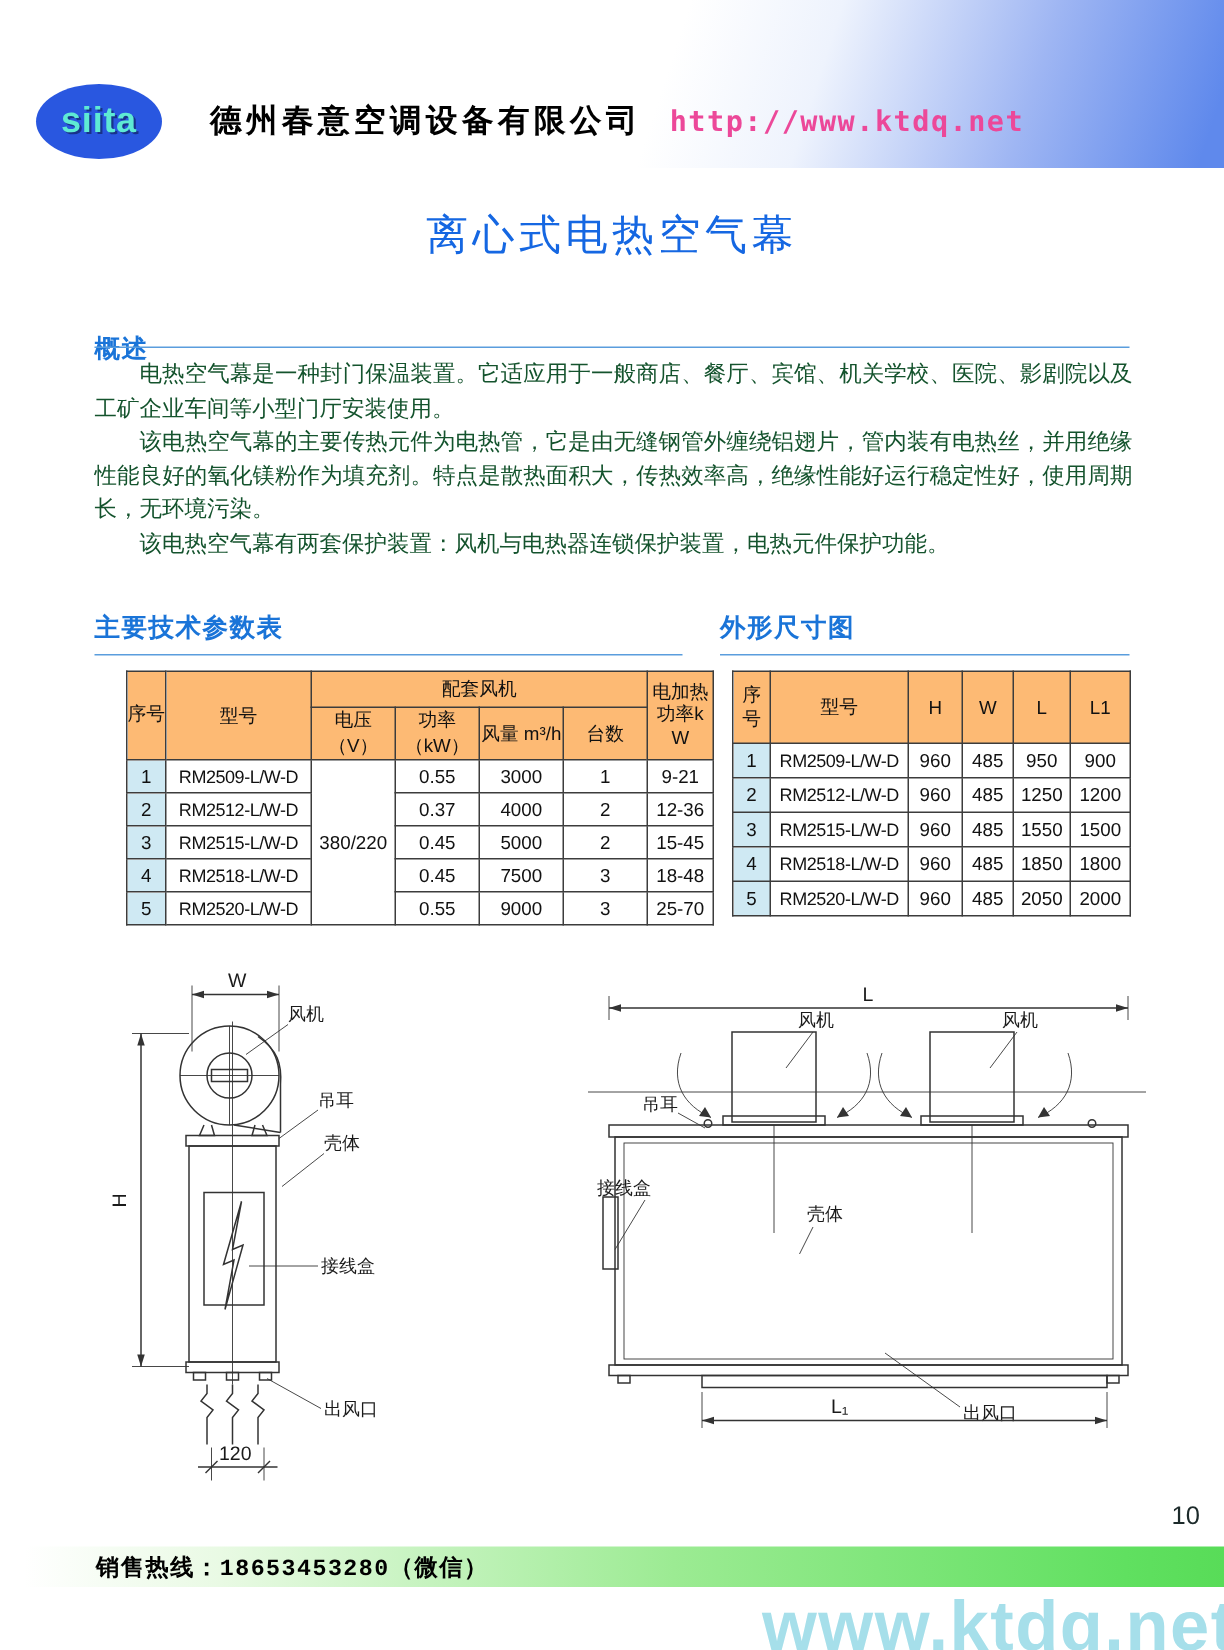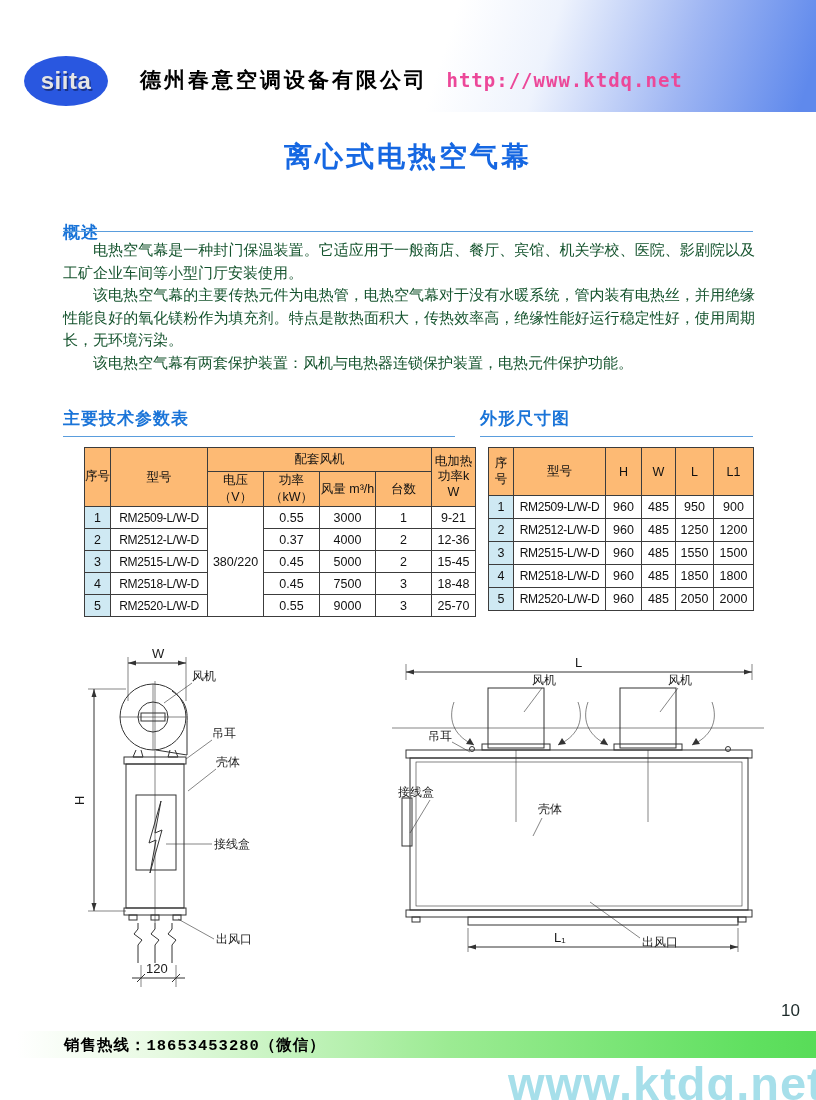--- a/index.html
+++ b/index.html
@@ -11,38 +11,38 @@
   }
   
   .hdr-grad{
     position:absolute; left:0; top:0; width:816px; height:112px;
     background:linear-gradient(108deg,#ffffff 54%,#eef3fd 66%,#9fb6f3 83%,#5f89ec 98%);
   }
   .logo{
     position:absolute; left:24px; top:56px; width:84px; height:50px;
     background:#2957e0; border-radius:50%;
     display:flex; align-items:center; justify-content:center;
-    color:#e5e5e5; font-weight:bold; font-size:24px;
+    color:#5eead4; font-weight:bold; font-size:24px;
     text-shadow:1.5px 1.5px 0 rgba(15,30,90,.65);
     letter-spacing:.5px;
   }
   .company-line{
     position:absolute; left:140px; top:66px; white-space:nowrap;
   }
   .company-name{
     font-family:"Liberation Serif","DejaVu Serif",serif;
     font-weight:bold; font-size:21px; color:#000; letter-spacing:3px;
   }
   .company-url{
     font-family:"DejaVu Sans Mono","Liberation Mono",monospace;
     font-weight:bold; font-size:19px; color:#ec4899; margin-left:14px; letter-spacing:1px;
   }
   .doc-title{
     position:absolute; left:0; top:138px; width:816px; text-align:center;
-    font-size:28px; font-weight:bold; color:#1567e2; letter-spacing:3px;
+    font-size:28px; font-weight:normal; color:#1567e2; letter-spacing:3px;
   }
   .sec-head{
     position:absolute; font-size:17px; font-weight:bold; color:#1a74d8; letter-spacing:1px;
   }
   .sec-rule{
     position:absolute; height:0; border-top:1px solid #5a9ddd;
   }
   .overview-body{
     position:absolute; left:63px; top:239px; width:692px;
     font-size:15px; line-height:22.6px; text-align:justify; color:#14532d;
@@ -106,21 +106,21 @@
     <span class="company-url">http://www.ktdq.net</span>
   </div>
 
   <div class="doc-title">离心式电热空气幕</div>
 
   <div class="sec-head" style="left:63px; top:203px;margin-top:18px;">概述</div>
   <div class="sec-rule" style="left:63px; top:231px; width:690px;"></div>
 
   <div class="overview-body">
     <p>电热空气幕是一种封门保温装置。它适应用于一般商店、餐厅、宾馆、机关学校、医院、影剧院以及工矿企业车间等小型门厅安装使用。</p>
-    <p>该电热空气幕的主要传热元件为电热管，电热空气幕对于没有水暖系统，管内装有电热丝，并用绝缘性能良好的氧化镁粉作为填充剂。特点是散热面积大，传热效率高，绝缘性能好运行稳定性好，使用周期长，无环境污染。</p>
+    <p>该电热空气幕的主要传热元件为电热管，它是由无缝钢管外缠绕铝翅片，管内装有电热丝，并用绝缘性能良好的氧化镁粉作为填充剂。特点是散热面积大，传热效率高，绝缘性能好运行稳定性好，使用周期长，无环境污染。</p>
     <p>该电热空气幕有两套保护装置：风机与电热器连锁保护装置，电热元件保护功能。</p>
   </div>
 
   <div class="sec-head" style="left:63px; top:407px;">主要技术参数表</div>
   <div class="sec-rule" style="left:63px; top:436px; width:392px;"></div>
 
   <div class="sec-head" style="left:480px; top:407px;">外形尺寸图</div>
   <div class="sec-rule" style="left:480px; top:436px; width:273px;"></div>
 
   <table class="dtab spec">

